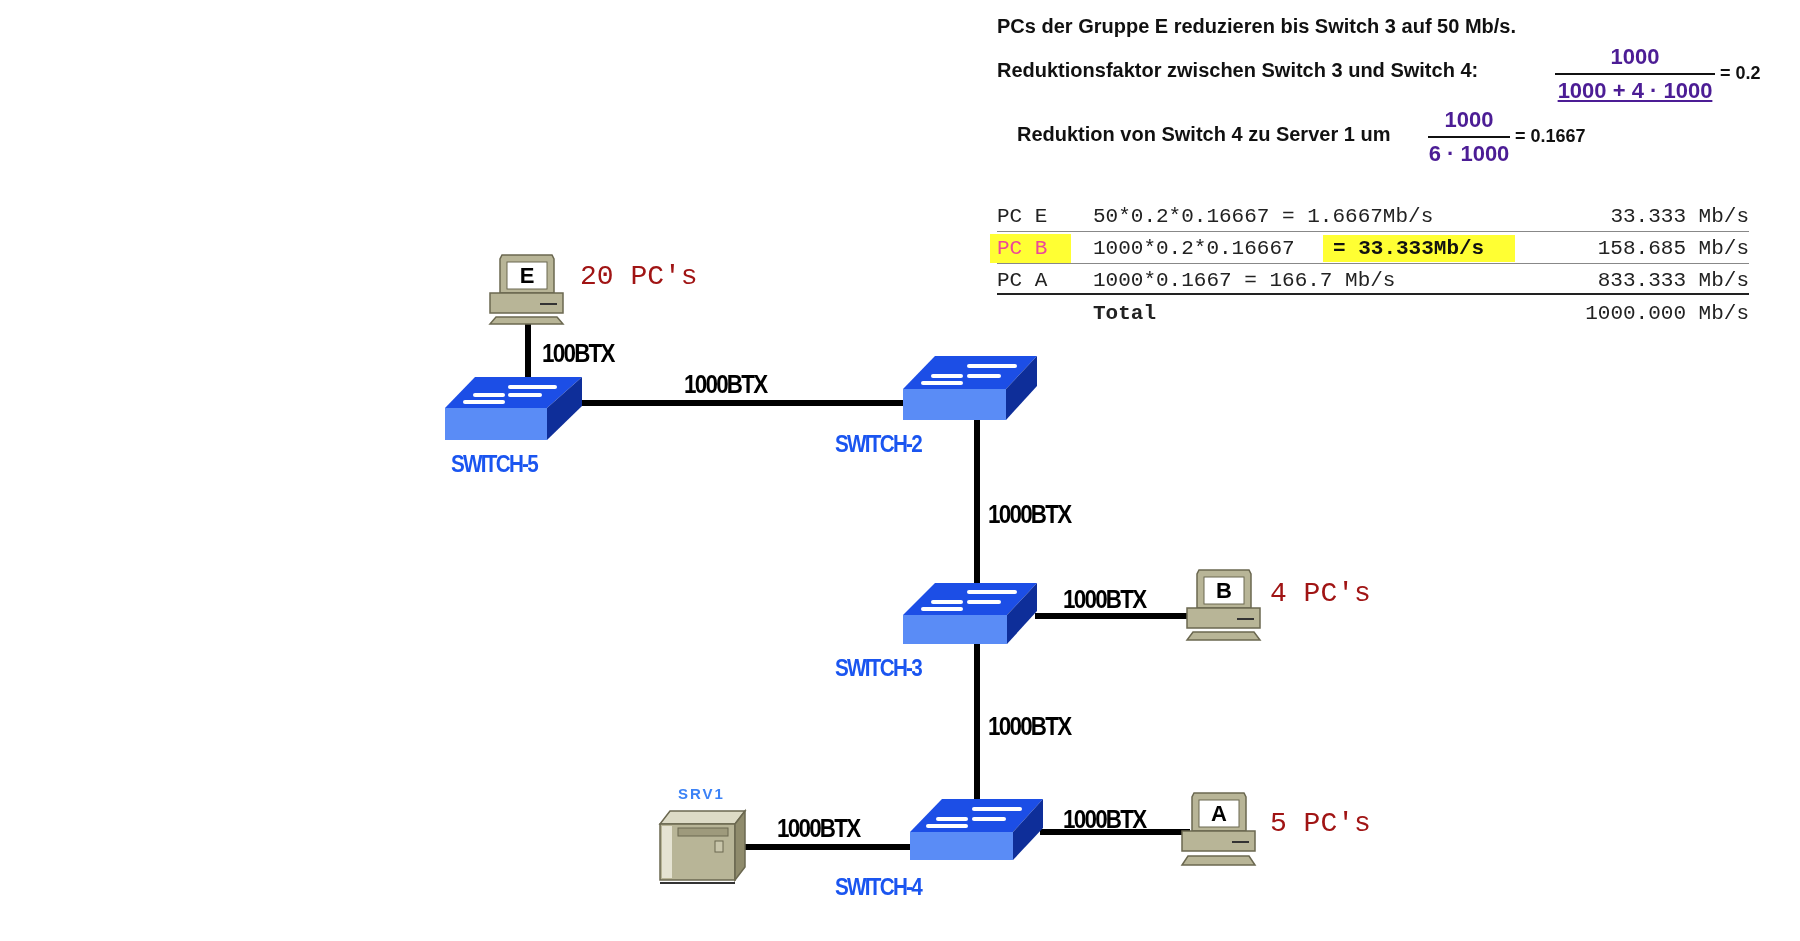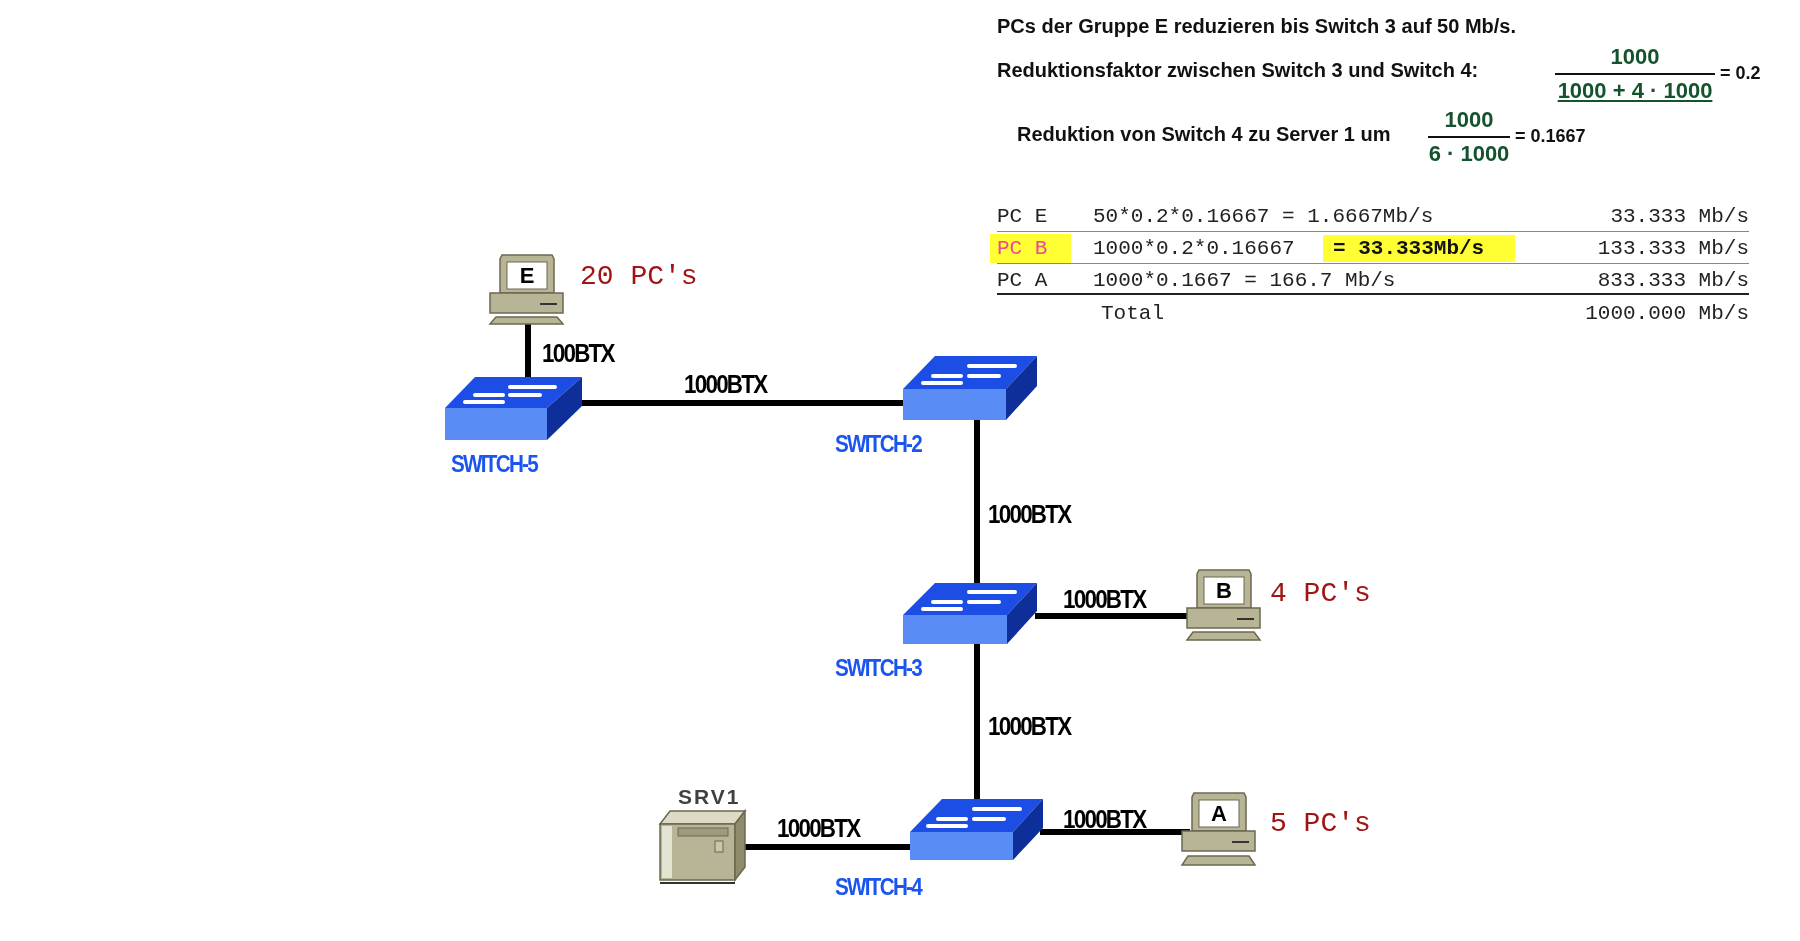--- a/index.html
+++ b/index.html
@@ -1,29 +1,29 @@
 <!DOCTYPE html>
 <html><head>
 <meta charset="utf-8">
 <style>
   html, body { margin:0; padding:0; background:#ffffff; }
   body { width:1800px; height:941px; position:relative; overflow:hidden; font-family:"Liberation Sans", sans-serif; }
   .abs { position:absolute; }
   .sans { font-family:"Liberation Sans", sans-serif; color:#111; }
   .note { font-size:20px; white-space:nowrap; line-height:1;font-weight:bold; }
-  .frac { position:absolute; font-family:"Liberation Sans", sans-serif; font-weight:bold; font-size:22px; color:#14532d; text-align:center; line-height:1; }
+  .frac { position:absolute; font-family:"Liberation Sans", sans-serif; font-weight:bold; font-size:22px; color:#4c1d95; text-align:center; line-height:1; }
   .frac .bar { position:absolute; left:0; right:0; height:1.5px; background:#111; }
   .eq { position:absolute; font-family:"Liberation Sans", sans-serif; font-size:18px; color:#111; line-height:1; white-space:nowrap; }
   .eq b { font-weight:bold; }
   .mono { font-family:"Liberation Mono", monospace; font-size:21px; color:#222; white-space:pre; line-height:1; }
   .hl { background:#ffff33; }
   .link-label { position:absolute; font-family:"Liberation Sans", sans-serif; font-weight:bold; font-size:26px; color:#000; letter-spacing:-2px; transform:scaleX(0.86); transform-origin:left center; line-height:1; white-space:nowrap; }
   .sw-label { position:absolute; font-family:"Liberation Sans", sans-serif; font-weight:bold; font-size:24px; color:#1a55f0; letter-spacing:-2px; transform:scaleX(0.86); transform-origin:left center; line-height:1; white-space:nowrap; }
   .count { position:absolute; font-family:"Liberation Mono", monospace; font-size:28px; color:#a01414; line-height:1; white-space:pre; }
-  .srv-label { position:absolute; font-family:"Liberation Sans", sans-serif; font-weight:bold; font-size:21px; color:#404040; letter-spacing:2px; line-height:1; }
+  .srv-label { position:absolute; font-family:"Liberation Sans", sans-serif; font-weight:bold; font-size:15px; color:#3b82f6; letter-spacing:2px; line-height:1; }
   svg.diagram { position:absolute; left:0; top:0; }
 </style>
 </head>
 <body>
 
 <div class="abs sans note" style="left:997px; top:16px;">PCs der Gruppe E reduzieren bis Switch 3 auf 50 Mb/s.</div>
 <div class="abs sans note" style="left:997px; top:60px;text-align:center;">Reduktionsfaktor zwischen Switch 3 und Switch 4:</div>
 <div class="frac" style="left:1555px; top:46px; width:160px; height:50px;">
   <div style="position:absolute; left:0; right:0; top:0;">1000</div>
   <div class="bar" style="top:27px;"></div>
@@ -42,30 +42,30 @@
 <div class="abs" style="left:997px; top:206px; width:752px;">
   <div class="abs mono" style="left:0; top:0;text-align:right;">PC E</div>
   <div class="abs mono" style="left:96px; top:0;">50*0.2*0.16667 = 1.6667Mb/s</div>
   <div class="abs mono" style="right:0; top:0;">33.333 Mb/s</div>
 
   <div class="abs hl" style="left:-7px; top:28px; width:81px; height:29px;"></div>
   <div class="abs mono" style="left:0; top:32px; font-weight:normal; color:#ec4899;">PC B</div>
   <div class="abs mono" style="left:96px; top:32px;">1000*0.2*0.16667</div>
   <div class="abs hl" style="left:326px; top:29px; width:192px; height:27px;"></div>
   <div class="abs mono" style="left:336px; top:32px; font-weight:bold; color:#111;">= 33.333Mb/s</div>
-  <div class="abs mono" style="right:0; top:32px;">133.333 Mb/s</div>
+  <div class="abs mono" style="right:0; top:32px;">158.685 Mb/s</div>
 
   <div class="abs mono" style="left:0; top:64px;">PC A</div>
   <div class="abs mono" style="left:96px; top:64px;">1000*0.1667 = 166.7 Mb/s</div>
   <div class="abs mono" style="right:0; top:64px;">833.333 Mb/s</div>
   <div class="abs" style="left:0; right:0; top:25px; height:1px; background:#888;"></div>
   <div class="abs" style="left:0; right:0; top:57px; height:1px; background:#888;"></div>
   <div class="abs" style="left:0; right:0; top:87px; height:2px; background:#222;"></div>
 
-  <div class="abs mono" style="left:104px; top:97px;">Total</div>
+  <div class="abs mono" style="left:96px; top:97px;font-weight:bold;">Total</div>
   <div class="abs mono" style="right:0; top:97px;">1000.000 Mb/s</div>
 </div>
 
 <svg class="diagram" width="1800" height="941" viewBox="0 0 1800 941">
   <defs>
     <g id="sw-arrows">
       <path d="M0 0 h38 M10 -3 l-6 3 l6 3" stroke="#fff" stroke-width="4" fill="none"></path>
     </g>
   </defs>
 

